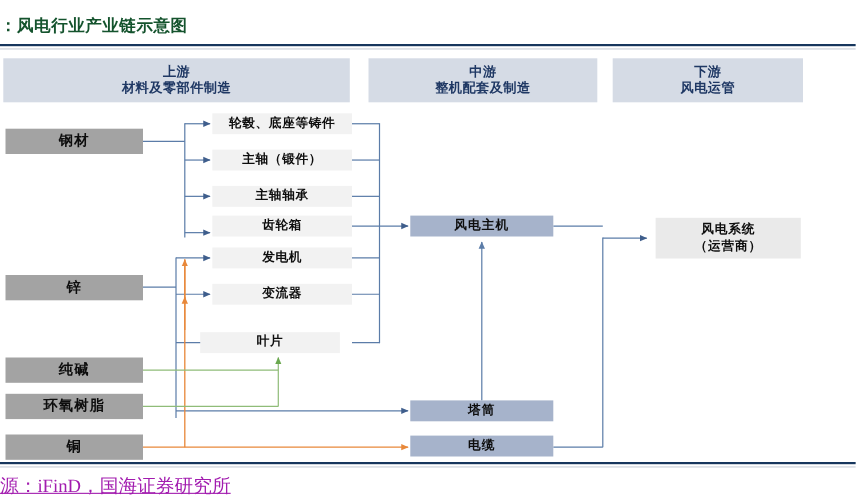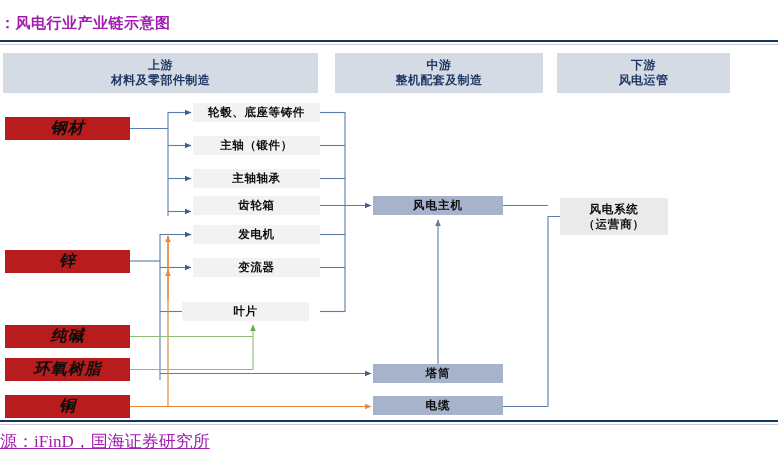--- a/index.html
+++ b/index.html
@@ -20,21 +20,21 @@
     width: 778px;
     height: 454px;
   }
   
   .title {
     position: absolute;
     left: 0px;
     top: 14px;
     width: 778px;
     font-size: 15px;
-    color: #a21caf;
+    color: #14532d;
     font-weight: 700;
     letter-spacing: 0.5px;
     white-space: nowrap;
   }
   .title-rule {
     position: absolute;
     left: 0px;
     top: 40px;
     width: 778px;
     height: 2px;
@@ -86,26 +86,25 @@
     white-space: pre-line;
   }
   .hdr {
     background: #d5dbe5;
     color: #1f3864;
     font-size: 12px;
     font-weight: 700;
     letter-spacing: 0.4px;
   }
   .mat {
-    background: #b91c1c;
-    color: #0d0d0d;
-    font-size: 16px;
+    background: #a3a3a3;
+    color: #0d0d0d;
+    font-size: 13px;
     font-weight: 700;
     letter-spacing: 1px;
-    font-style: italic;
   }
   .comp {
     background: #f2f2f2;
     color: #0d0d0d;
     font-size: 11.5px;
     font-weight: 700;
     letter-spacing: 0.6px;
   }
   .mid {
     background: #a6b3cb;
@@ -254,21 +253,21 @@
   <div class="box mid" style="left:373px; top:196px; width:130px; height:19px;">
     <span>风电主机</span>
   </div>
   <div class="box mid" style="left:373px; top:364px; width:130px; height:19px;">
     <span>塔筒</span>
   </div>
   <div class="box mid" style="left:373px; top:396px; width:130px; height:19px;">
     <span>电缆</span>
   </div>
 
-  <div class="box down" style="left:560px; top:198px; width:108px; height:37px;">
+  <div class="box down" style="left:596px; top:198px; width:132px; height:37px;">
     <span>风电系统
 （运营商）</span>
   </div>
 
   <div class="foot-rule"></div>
   <div class="foot-rule2"></div>
   <div class="source">源：iFinD，国海证券研究所</div>
 
 </div>
 

